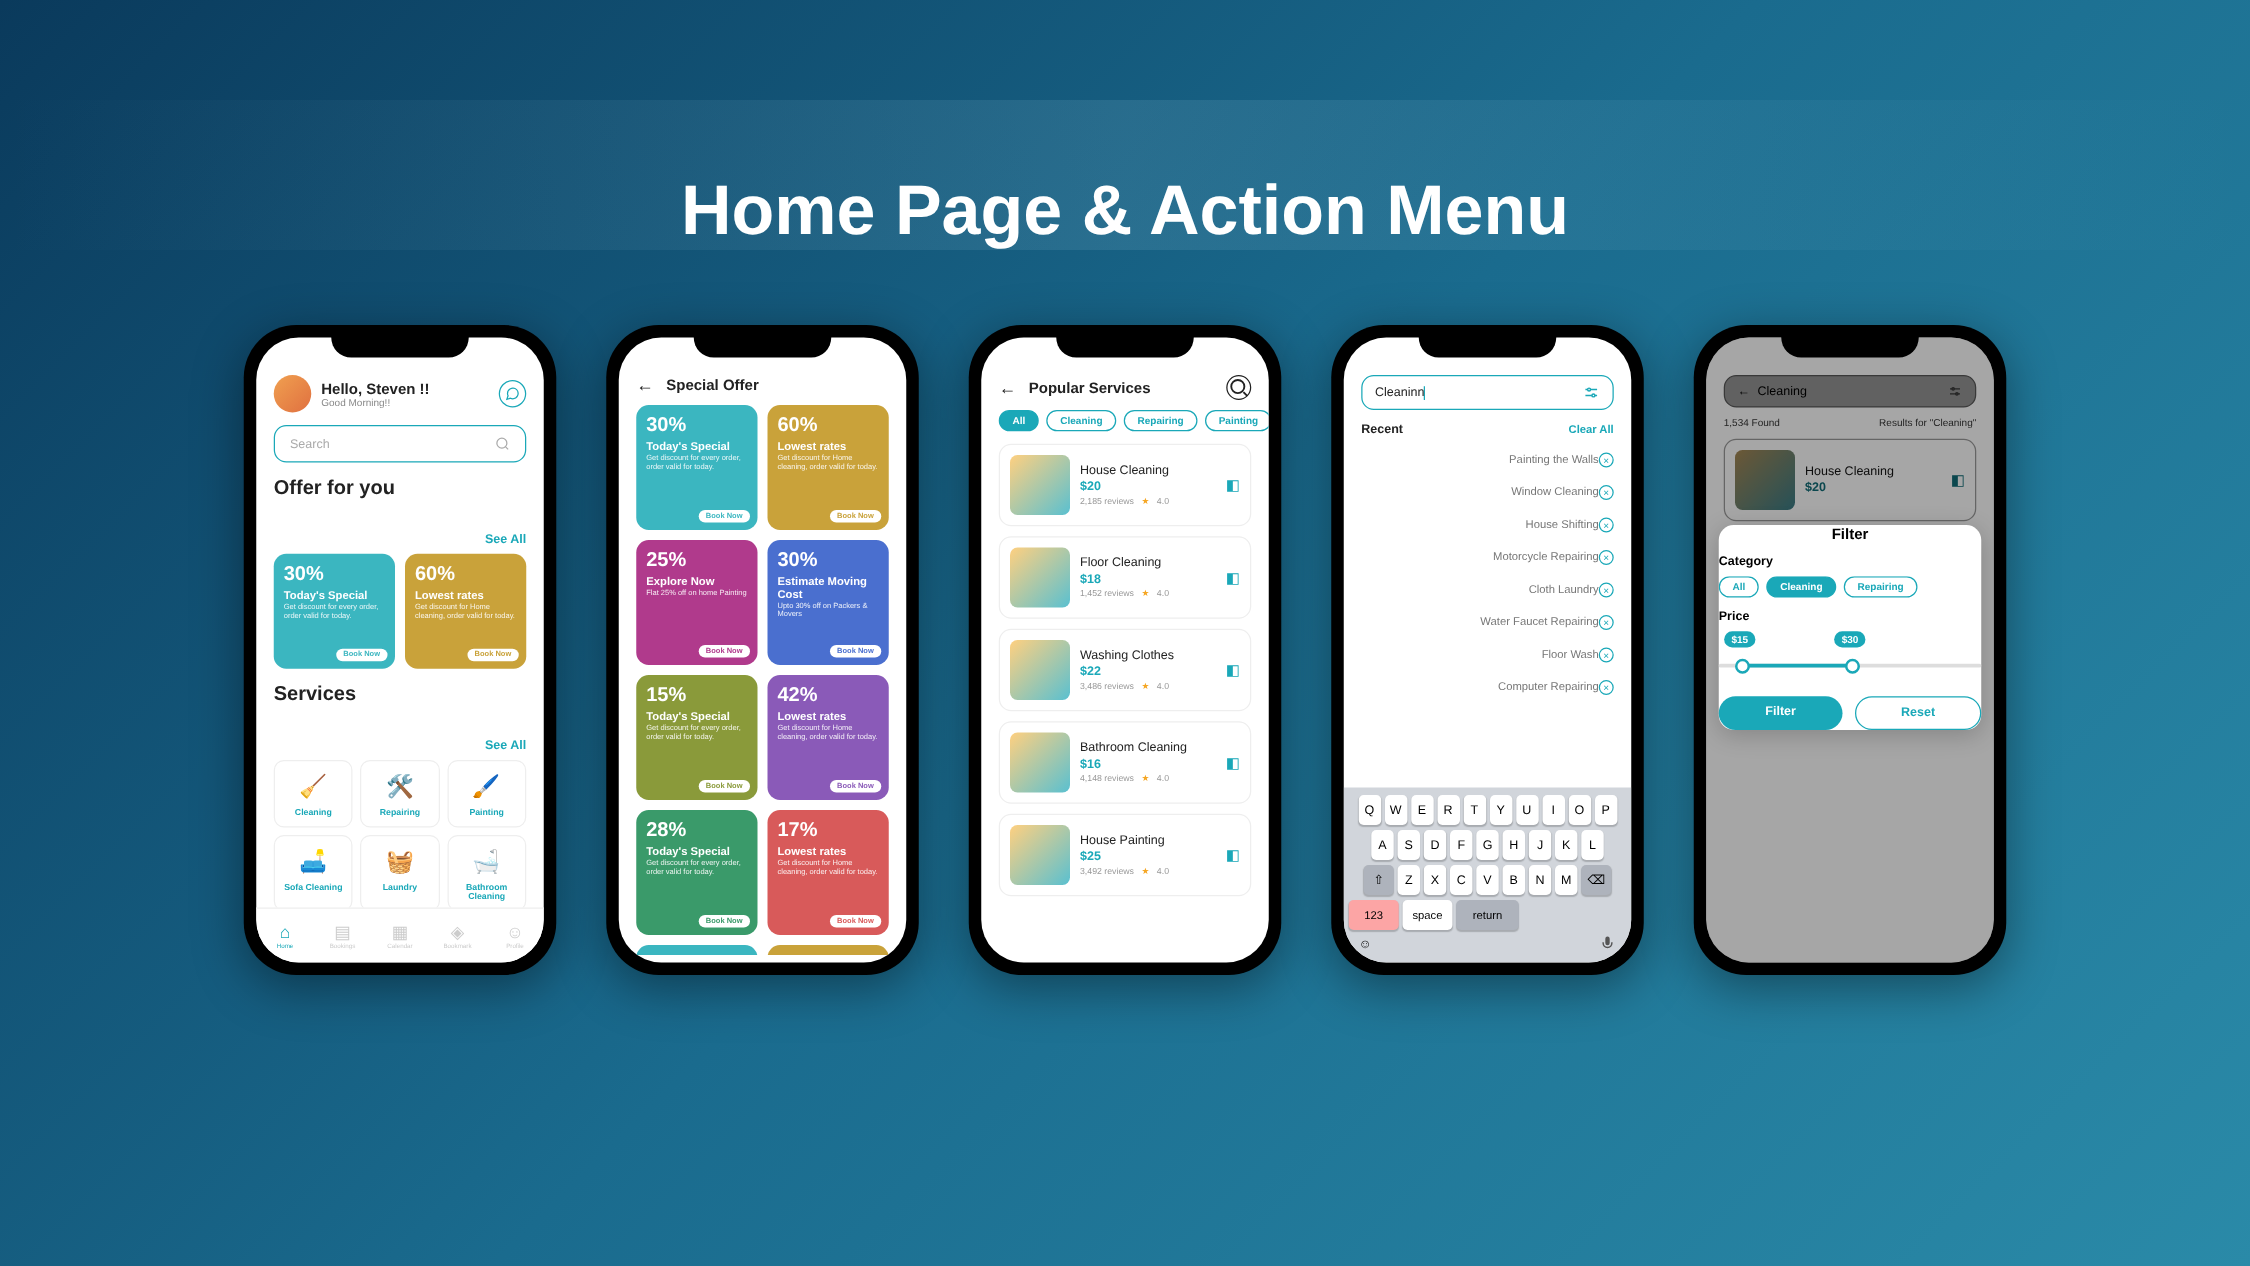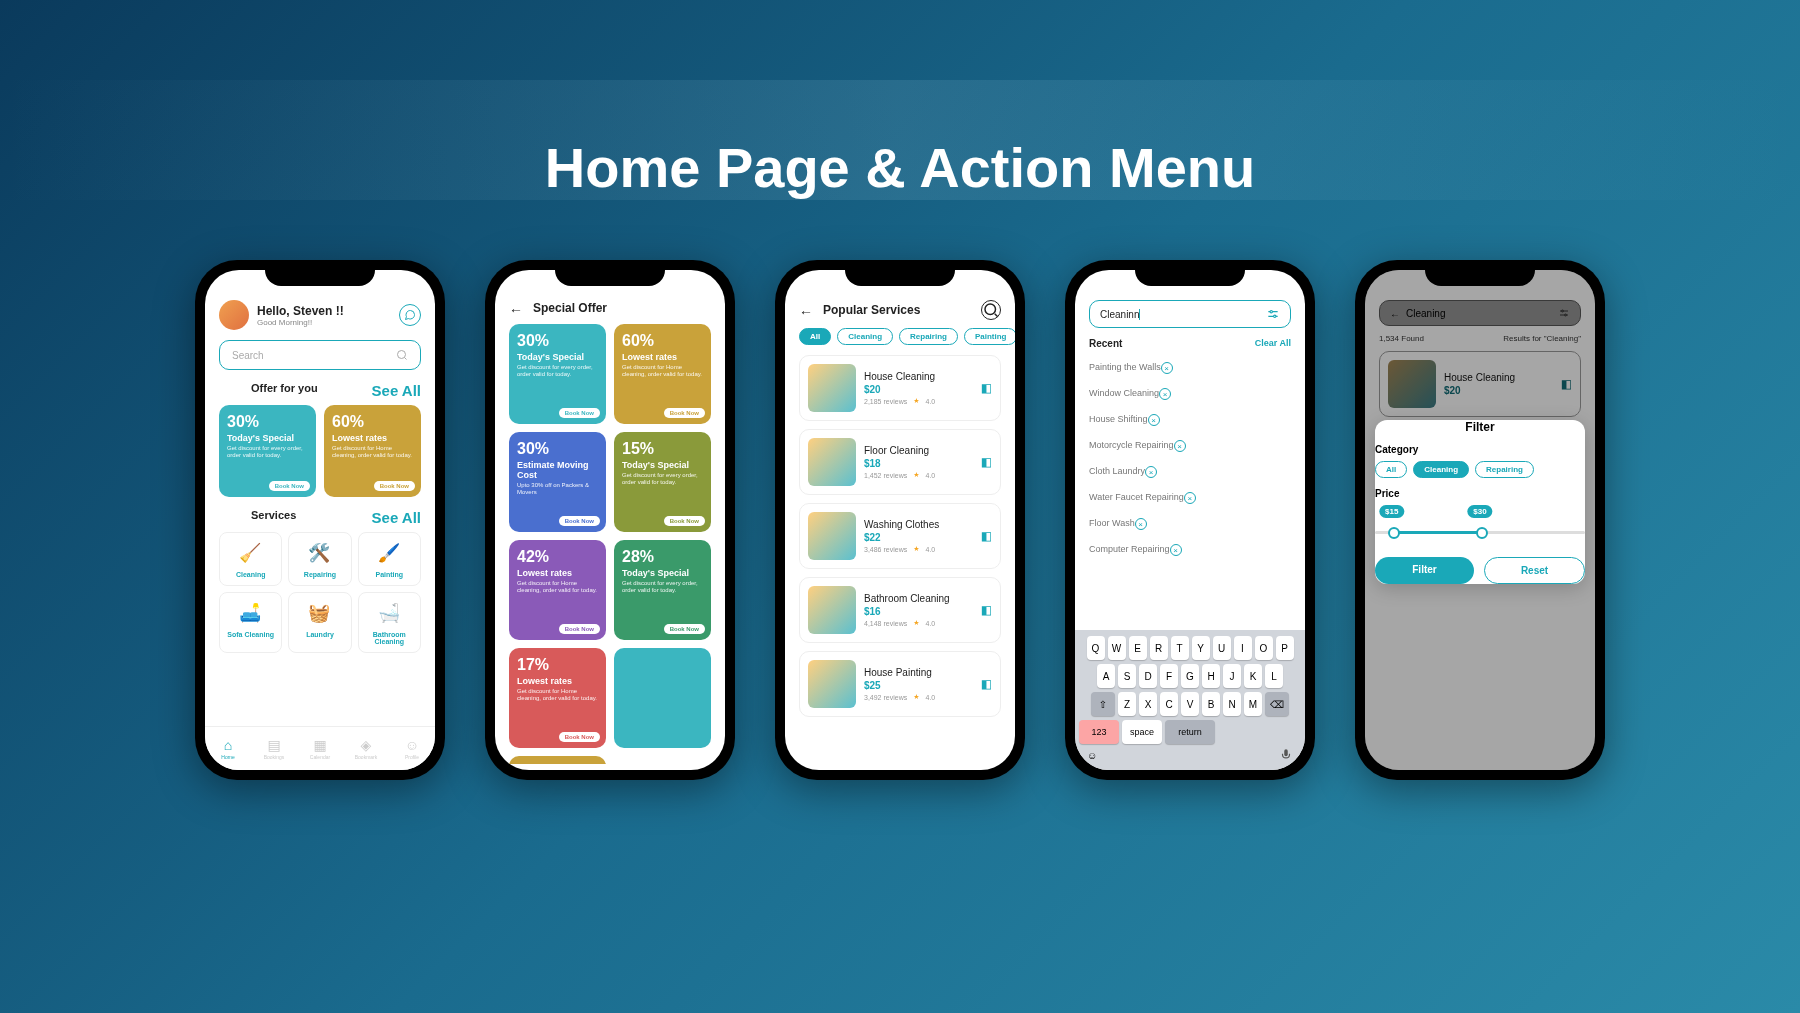--- a/index.html
+++ b/index.html
@@ -13,22 +13,22 @@
 .pad { padding: 30px 14px 10px; }
 
 
 .hdr1 { display: flex; align-items: center; gap: 8px; }
 .avatar { width: 30px; height: 30px; border-radius: 50%; background: linear-gradient(135deg,#f0a050,#e07040); }
 .hello { font-weight: 700; font-size: 12px; color: #222; }
 .sub { font-size: 8px; color: #888; }
 .chat-ic { margin-left: auto; width: 22px; height: 22px; border: 1.5px solid #1aa8b8; border-radius: 50%; display: flex; align-items: center; justify-content: center; color: #1aa8b8; }
 .search-box { margin-top: 10px; border: 1.5px solid #1aa8b8; border-radius: 10px; padding: 8px 12px; display: flex; align-items: center; color: #aaa; }
 .sec-hdr { display: flex; justify-content: space-between; margin: 12px 0 6px; }
-.sec-ttl { font-weight: 700; color: #222; font-size: 11px; margin-left: 32px; }
-.see-all { color: #1aa8b8; font-size: 15px; font-weight: 600; }
+.sec-ttl { font-weight: 700; color: #222; font-size: 16px; }
+.see-all { color: #1aa8b8; font-size: 10px; font-weight: 600; margin-top: 44px; }
 .offer-row { display: flex; gap: 8px; }
 .offer-card { flex: 1; border-radius: 10px; padding: 8px; color: #fff; position: relative; }
 .oc-pct { font-size: 16px; font-weight: 700; }
 .oc-ttl { font-size: 9px; font-weight: 600; margin-top: 2px; }
 .oc-desc { font-size: 6px; opacity: 0.9; margin-top: 2px; line-height: 1.2; }
 .oc-btn { position: absolute; bottom: 6px; right: 6px; background: #fff; border-radius: 10px; padding: 2px 6px; font-size: 6px; font-weight: 600; }
 .teal .oc-btn { color: #3bb6c0; }
 .gold .oc-btn { color: #c9a23a; }
 .magenta .oc-btn { color: #b03a8c; }
 .blue .oc-btn { color: #4a6fcf; }
@@ -77,21 +77,21 @@
 .search-ic-r { margin-left: auto; width: 20px; height: 20px; border: 1.5px solid #222; border-radius: 50%; position: relative; }
 
 
 .search-field { margin: 0 14px; border: 1.5px solid #1aa8b8; border-radius: 10px; padding: 6px 10px; display: flex; align-items: center; }
 .sf-text { color: #222; font-size: 10px; border-right: 1px solid #1aa8b8; animation: none; }
 .sf-filter { margin-left: auto; color: #1aa8b8; }
 .recent-hdr { display: flex; justify-content: space-between; padding: 10px 14px 6px; }
 .recent-ttl { font-weight: 700; font-size: 10px; color: #222; }
 .clear-all { color: #1aa8b8; font-weight: 600; font-size: 9px; }
 .recent-list { padding: 0 14px; }
-.recent-item { display: flex; justify-content: flex-start; padding: 7px 0; font-size: 9px; color: #777; }
+.recent-item { display: flex; justify-content: flex-end; padding: 7px 0; font-size: 9px; color: #777; }
 .recent-x { color: #1aa8b8; width: 12px; height: 12px; border: 1px solid #1aa8b8; border-radius: 50%; display: flex; align-items: center; justify-content: center; font-size: 8px; }
 .keyboard { position: absolute; bottom: 0; left: 0; right: 0; background: #d1d5db; padding: 6px 4px 8px; }
 .kb-row { display: flex; gap: 3px; justify-content: center; margin-bottom: 4px; }
 .key { background: #fff; border-radius: 4px; width: 18px; height: 24px; display: flex; align-items: center; justify-content: center; font-size: 10px; font-weight: 500; box-shadow: 0 1px 1px rgba(0,0,0,0.2); }
 .key.wide { width: 24px; background: #aeb3bc; }
 .key.space { flex: 1; }
 .kb-bot { display: flex; gap: 3px; }
 .kb-bot .key { flex: 0 0 auto; width: 40px; font-size: 9px; }
 .emoji-row { display: flex; align-items: center; padding: 4px 8px 0; gap: 8px; }
 
@@ -231,20 +231,26 @@
           <div class="og-card teal">
       <div class="oc-pct">30%</div>
       <div class="oc-ttl">Today's Special</div>
       <div class="oc-desc">Get discount for every order, order valid for today.</div>
       <div class="oc-btn">Book Now</div>
     </div>
           <div class="og-card gold">
       <div class="oc-pct">60%</div>
       <div class="oc-ttl">Lowest rates</div>
       <div class="oc-desc">Get discount for Home cleaning, order valid for today.</div>
+      <div class="oc-btn">Book Now</div>
+    </div>
+          <div class="og-card magenta">
+      <div class="oc-pct">25%</div>
+      <div class="oc-ttl">Explore Now</div>
+      <div class="oc-desc">Flat 25% off on home Painting</div>
       <div class="oc-btn">Book Now</div>
     </div>
           <div class="og-card blue">
       <div class="oc-pct">30%</div>
       <div class="oc-ttl">Estimate Moving Cost</div>
       <div class="oc-desc">Upto 30% off on Packers &amp; Movers</div>
       <div class="oc-btn">Book Now</div>
     </div>
           <div class="og-card olive">
       <div class="oc-pct">15%</div>

